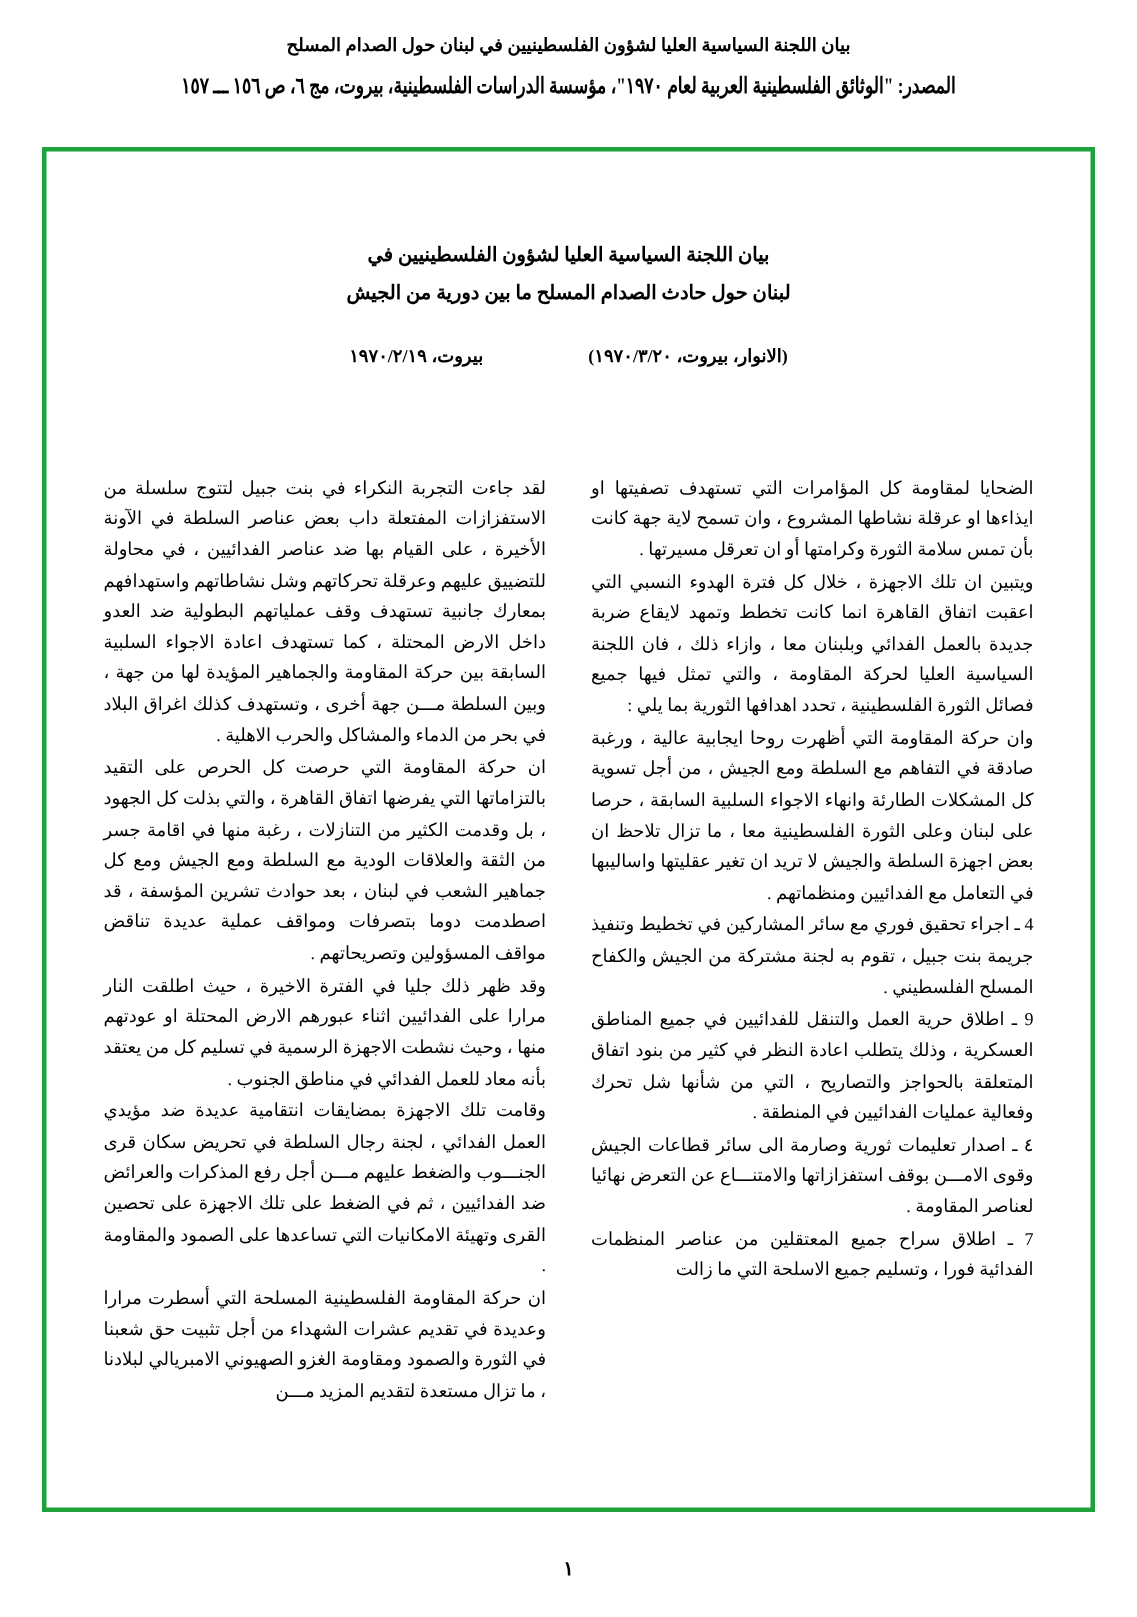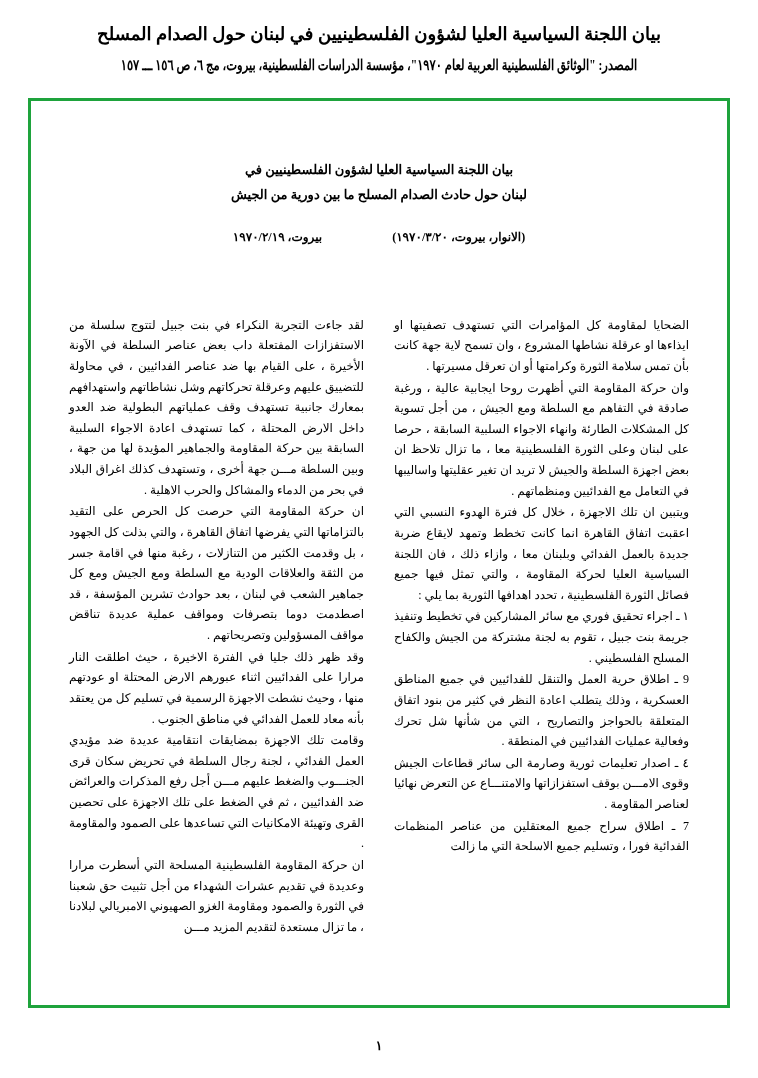--- a/index.html
+++ b/index.html
@@ -19,21 +19,21 @@
     width: 758px;
     height: 1078px;
     position: relative;
     box-sizing: border-box;
   }
   .doc-header {
     text-align: center;
     padding-top: 22px;
   }
   .doc-title {
-    font-size: 18px;
+    font-size: 12px;
     font-weight: bold;
     letter-spacing: 0px;
     line-height: 1.4;
   }
   .doc-source {
     font-size: 11.5px;
     font-weight: bold;
     margin-top: 9px;
     transform: scaleY(1.28);
     transform-origin: center top;
@@ -126,23 +126,23 @@
 
       <div class="meta-row">
         <span>(الانوار، بيروت، ١٩٧٠/٣/٢٠)</span>
         <span>بيروت، ١٩٧٠/٢/١٩</span>
       </div>
 
       <div class="columns">
 
         <div class="col">
           <p class="first">الضحايا لمقاومة كل المؤامرات التي تستهدف تصفيتها او ايذاءها او عرقلة نشاطها المشروع ، وان تسمح لاية جهة كانت بأن تمس سلامة الثورة وكرامتها أو ان تعرقل مسيرتها .</p>
+          <p>ويتبين ان تلك الاجهزة ، خلال كل فترة الهدوء النسبي التي اعقبت اتفاق القاهرة انما كانت تخطط وتمهد لايقاع ضربة جديدة بالعمل الفدائي وبلبنان معا ، وازاء ذلك ، فان اللجنة السياسية العليا لحركة المقاومة ، والتي تمثل فيها جميع فصائل الثورة الفلسطينية ، تحدد اهدافها الثورية بما يلي :</p>
           <p>وان حركة المقاومة التي أظهرت روحا ايجابية عالية ، ورغبة صادقة في التفاهم مع السلطة ومع الجيش ، من أجل تسوية كل المشكلات الطارئة وانهاء الاجواء السلبية السابقة ، حرصا على لبنان وعلى الثورة الفلسطينية معا ، ما تزال تلاحظ ان بعض اجهزة السلطة والجيش لا تريد ان تغير عقليتها واساليبها في التعامل مع الفدائيين ومنظماتهم .</p>
-          <p>ويتبين ان تلك الاجهزة ، خلال كل فترة الهدوء النسبي التي اعقبت اتفاق القاهرة انما كانت تخطط وتمهد لايقاع ضربة جديدة بالعمل الفدائي وبلبنان معا ، وازاء ذلك ، فان اللجنة السياسية العليا لحركة المقاومة ، والتي تمثل فيها جميع فصائل الثورة الفلسطينية ، تحدد اهدافها الثورية بما يلي :</p>
-          <p>١ ـ اجراء تحقيق فوري مع سائر المشاركين في تخطيط وتنفيذ جريمة بنت جبيل ، تقوم به لجنة مشتركة من الجيش والكفاح المسلح الفلسطيني .</p>
+          <p>4 ـ اجراء تحقيق فوري مع سائر المشاركين في تخطيط وتنفيذ جريمة بنت جبيل ، تقوم به لجنة مشتركة من الجيش والكفاح المسلح الفلسطيني .</p>
           <p>9 ـ اطلاق حرية العمل والتنقل للفدائيين في جميع المناطق العسكرية ، وذلك يتطلب اعادة النظر في كثير من بنود اتفاق المتعلقة بالحواجز والتصاريح ، التي من شأنها شل تحرك وفعالية عمليات الفدائيين في المنطقة .</p>
           <p>٤ ـ اصدار تعليمات ثورية وصارمة الى سائر قطاعات الجيش وقوى الامـــن بوقف استفزازاتها والامتنـــاع عن التعرض نهائيا لعناصر المقاومة .</p>
           <p>7 ـ اطلاق سراح جميع المعتقلين من عناصر المنظمات الفدائية فورا ، وتسليم جميع الاسلحة التي ما زالت</p>
         </div>
 
         <div class="col">
           <p class="first">لقد جاءت التجربة النكراء في بنت جبيل لتتوج سلسلة من الاستفزازات المفتعلة داب بعض عناصر السلطة في الآونة الأخيرة ، على القيام بها ضد عناصر الفدائيين ، في محاولة للتضييق عليهم وعرقلة تحركاتهم وشل نشاطاتهم واستهدافهم بمعارك جانبية تستهدف وقف عملياتهم البطولية ضد العدو داخل الارض المحتلة ، كما تستهدف اعادة الاجواء السلبية السابقة بين حركة المقاومة والجماهير المؤيدة لها من جهة ، وبين السلطة مـــن جهة أخرى ، وتستهدف كذلك اغراق البلاد في بحر من الدماء والمشاكل والحرب الاهلية .</p>
           <p>ان حركة المقاومة التي حرصت كل الحرص على التقيد بالتزاماتها التي يفرضها اتفاق القاهرة ، والتي بذلت كل الجهود ، بل وقدمت الكثير من التنازلات ، رغبة منها في اقامة جسر من الثقة والعلاقات الودية مع السلطة ومع الجيش ومع كل جماهير الشعب في لبنان ، بعد حوادث تشرين المؤسفة ، قد اصطدمت دوما بتصرفات ومواقف عملية عديدة تناقض مواقف المسؤولين وتصريحاتهم .</p>
           <p>وقد ظهر ذلك جليا في الفترة الاخيرة ، حيث اطلقت النار مرارا على الفدائيين اثناء عبورهم الارض المحتلة او عودتهم منها ، وحيث نشطت الاجهزة الرسمية في تسليم كل من يعتقد بأنه معاد للعمل الفدائي في مناطق الجنوب .</p>
           <p>وقامت تلك الاجهزة بمضايقات انتقامية عديدة ضد مؤيدي العمل الفدائي ، لجنة رجال السلطة في تحريض سكان قرى الجنـــوب والضغط عليهم مـــن أجل رفع المذكرات والعرائض ضد الفدائيين ، ثم في الضغط على تلك الاجهزة على تحصين القرى وتهيئة الامكانيات التي تساعدها على الصمود والمقاومة .</p>

